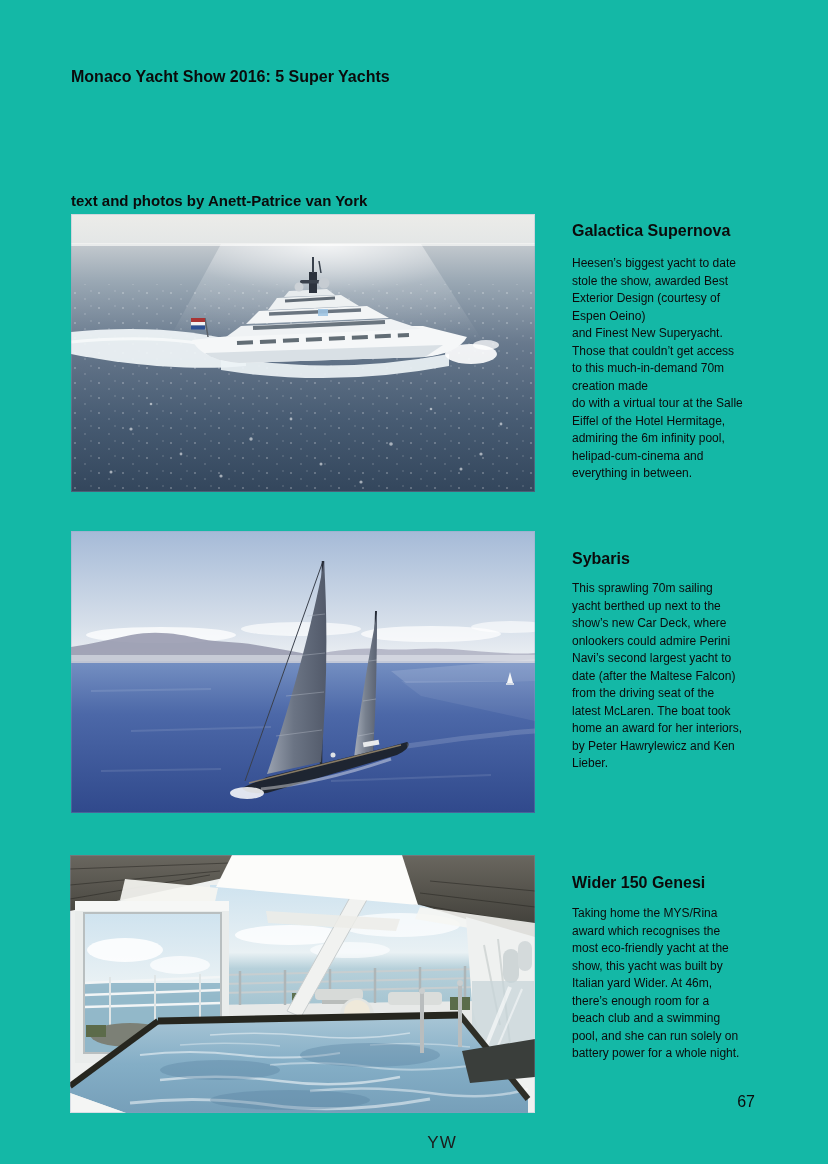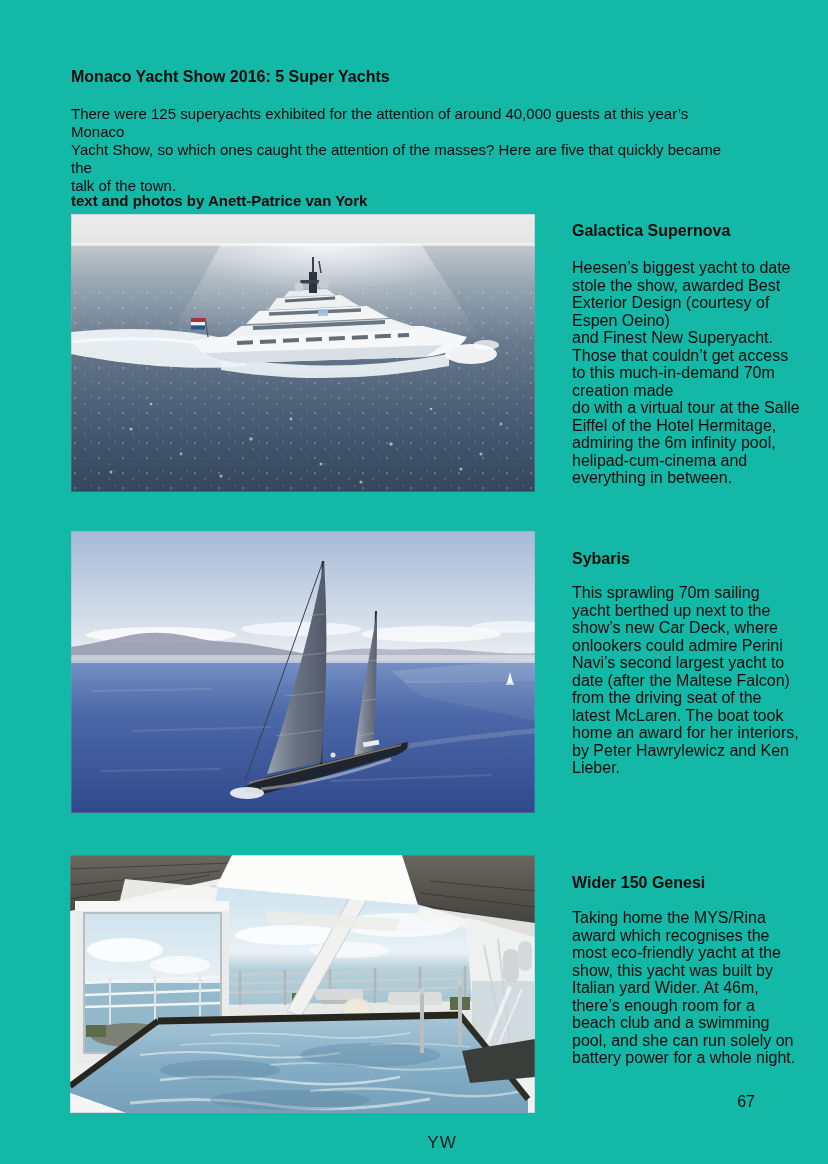--- a/index.html
+++ b/index.html
@@ -11,36 +11,33 @@
   .title{left:71px;top:56px;font-size:16px;font-weight:700;line-height:20px;}
   .intro{left:71px;top:90px;width:660px;font-size:15px;line-height:18px;white-space:pre-line;}
   .byline{left:71px;top:176px;font-size:15px;font-weight:700;line-height:20px;}
   .photo{overflow:hidden;outline:1px solid rgba(140,160,190,.28);outline-offset:-1px;}
   .photo svg{display:block;}
   #photo1{left:71px;top:214px;width:464px;height:278px;}
   #photo2{left:71px;top:531px;width:464px;height:282px;}
   #photo3{left:70px;top:855px;width:465px;height:258px;}
   .col{left:548px;width:252px;margin-left:24px;}
   .col-heading{font-size:16px;font-weight:700;line-height:20px;}
-  .col-body{font-size:16px;line-height:17.5px;white-space:pre-line;}
+  .col-body{font-size:12px;line-height:17.5px;white-space:pre-line;}
   #head1{top:208px;} #body1{top:243px;}
   #head2{top:536px;} #body2{top:568px;}
   #head3{top:860px;} #body3{top:893px;}
   .pagenum{left:700px;top:1093px;width:55px;text-align:right;font-size:16px;line-height:18px;}
   .footer{left:0;top:1133px;width:828px;text-align:center;font-size:17px;line-height:20px;letter-spacing:1px;color:#1c1c1c;margin-left:28px;}
 </style>
 </head>
 <body>
 
 <div class="page">
 
   <h1 class="abs title">Monaco Yacht Show 2016: 5 Super Yachts</h1>
-  <p class="abs intro">There were 125 superyachts exhibited for the attention of around 40,000 guests at this year’s Monaco
-Yacht Show, so which ones caught the attention of the masses? Here are five that quickly became the
-talk of the town.</p>
   <p class="abs byline">text and photos by Anett-Patrice van York</p>
 
   <div id="photo1" class="abs photo">
     <svg width="464" height="278" viewBox="0 0 464 278" xmlns="http://www.w3.org/2000/svg">
       <defs>
         <linearGradient id="g1sky" x1="0" x2="0" y1="0" y2="1">
           <stop offset="0" stop-color="#ecece9"></stop>
             <stop offset="1" stop-color="#e3e6e6"></stop>
         </linearGradient>
         <linearGradient id="g1sea" x1="0" x2="0" y1="0" y2="1">

